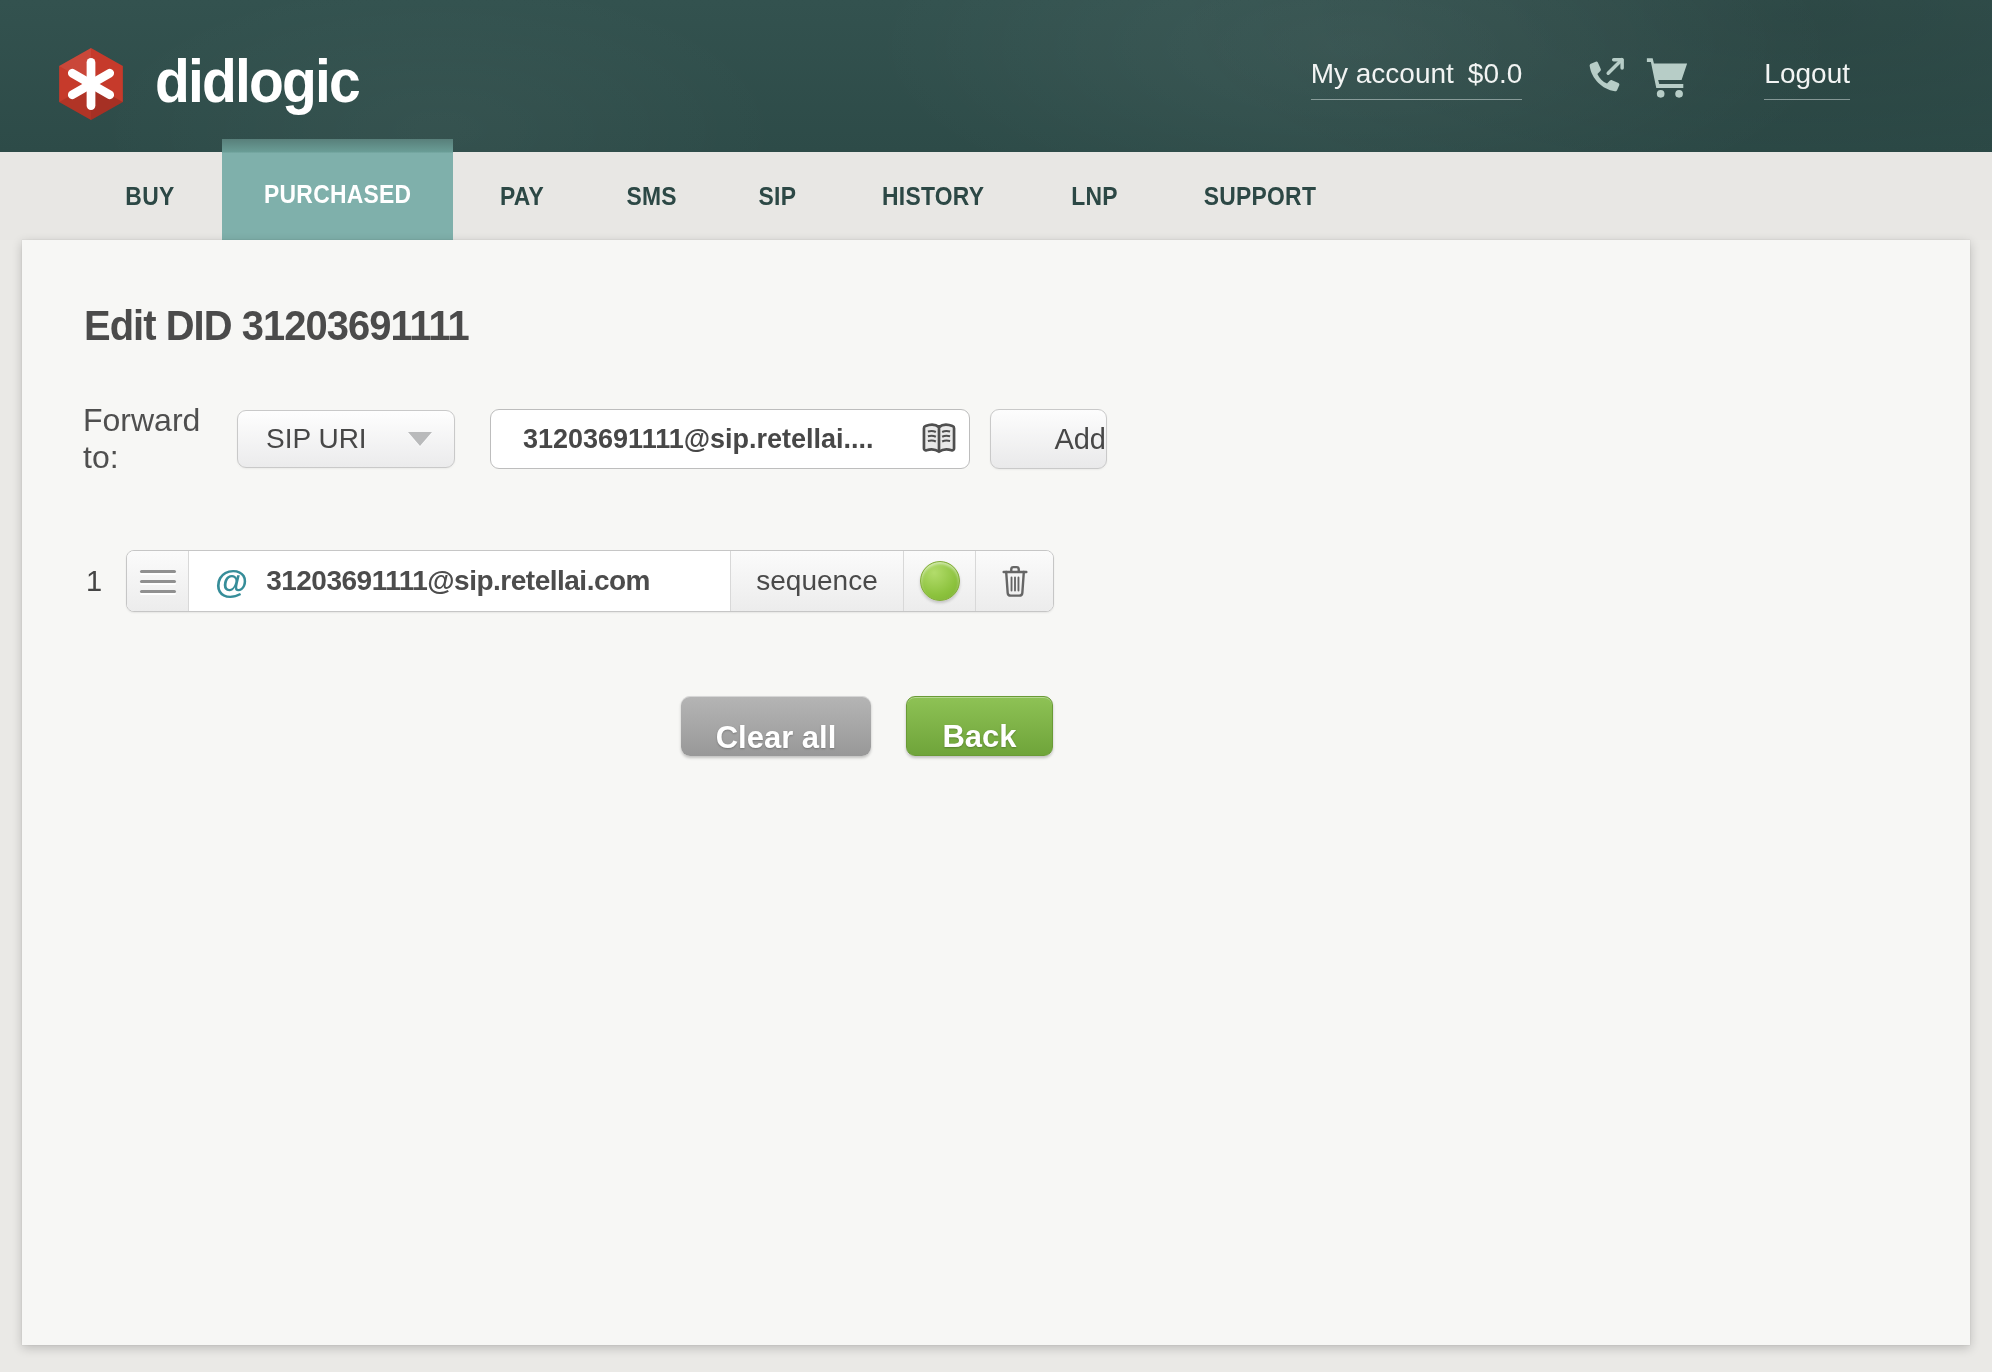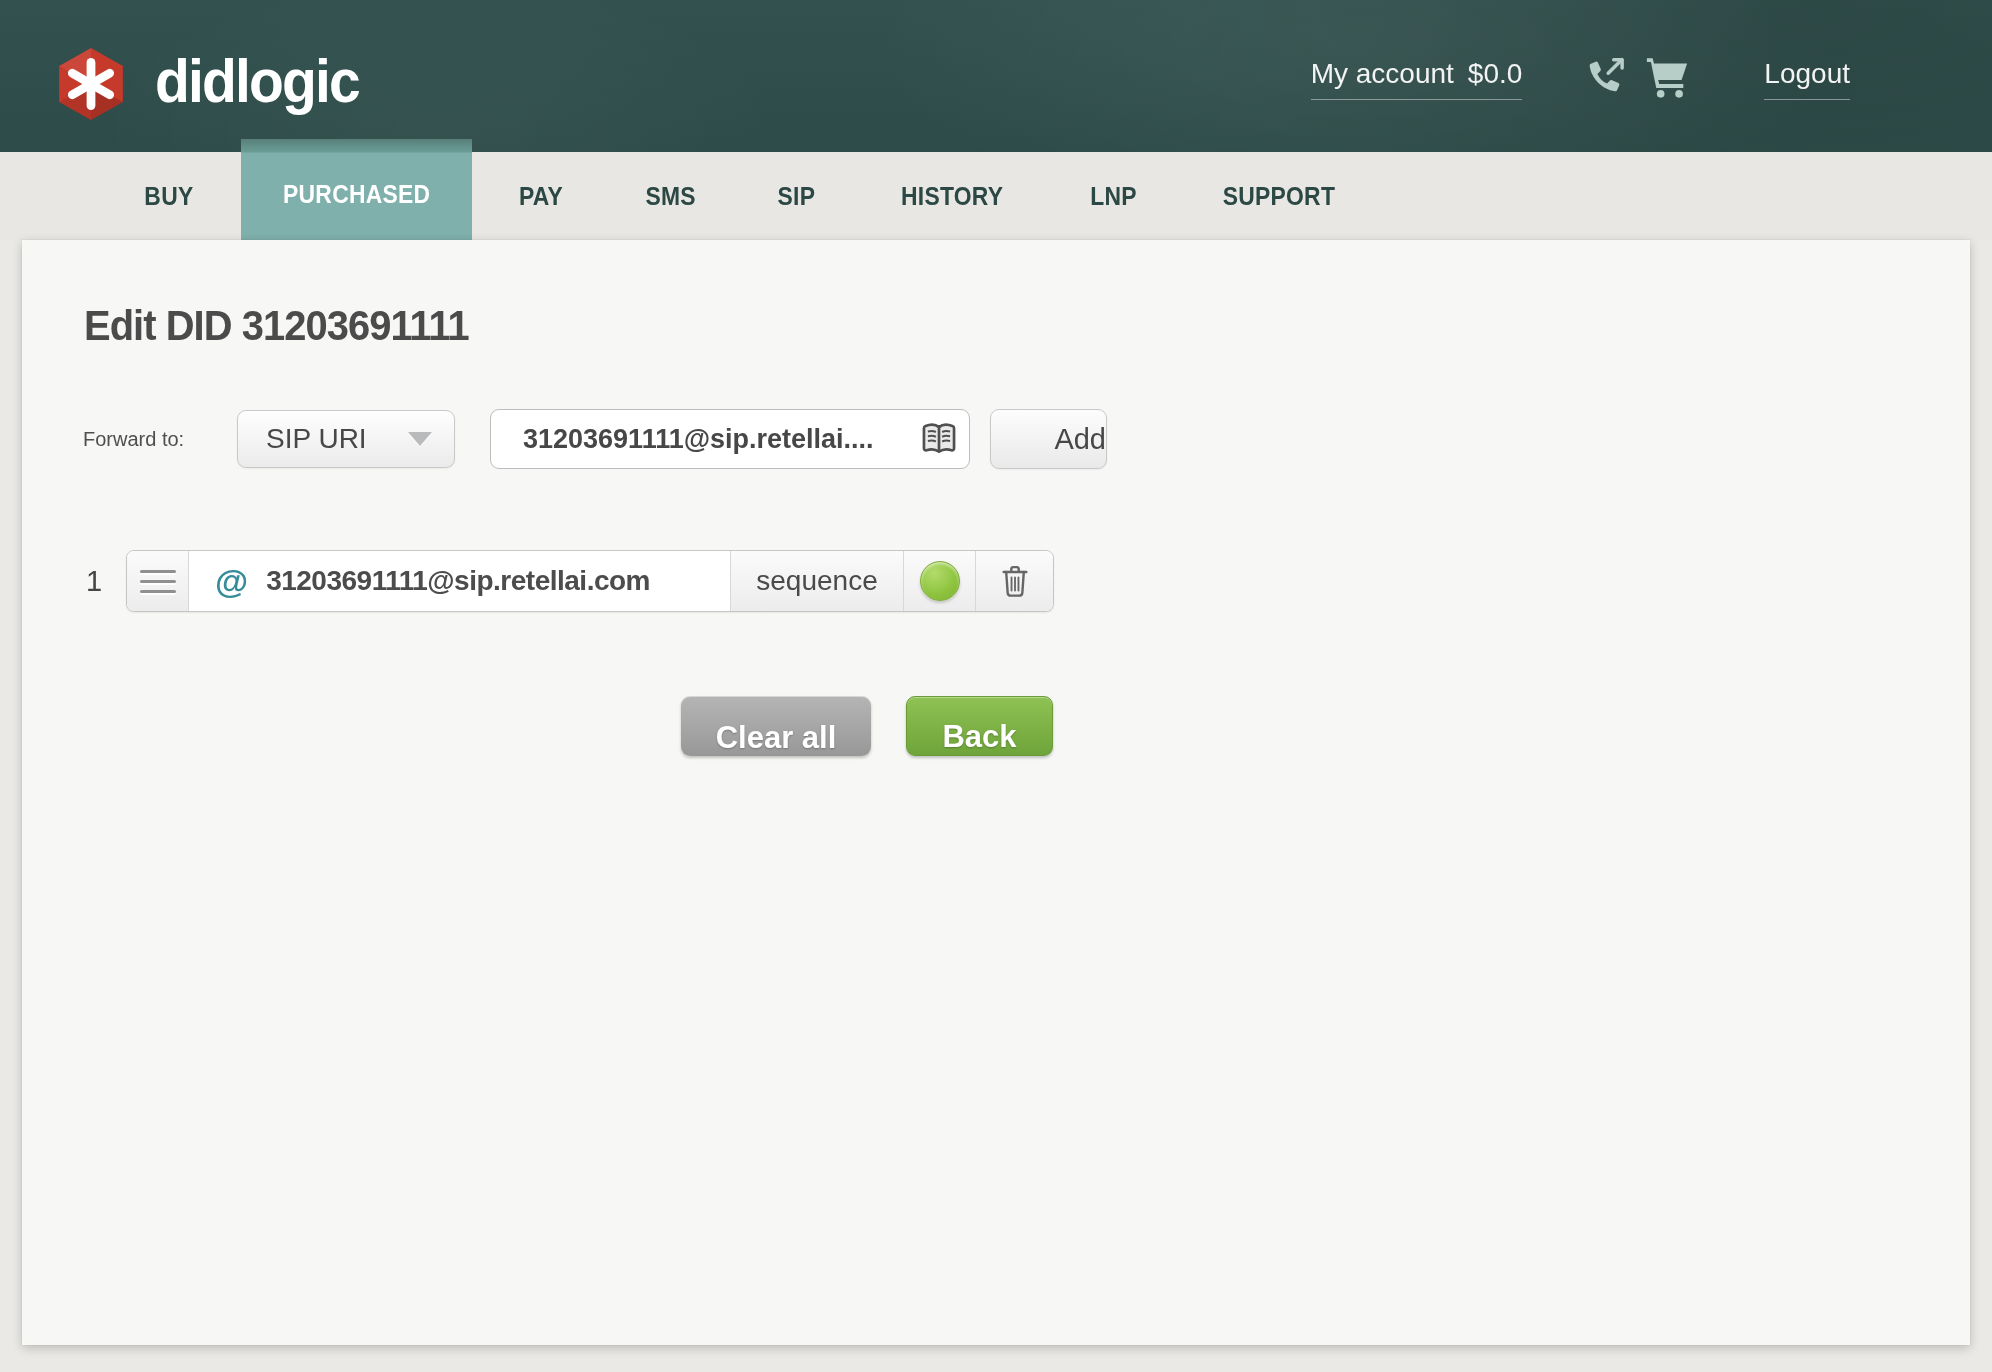--- a/index.html
+++ b/index.html
@@ -38,21 +38,20 @@
   .acct-balance { margin-left:14px; }
   .hdr-icon { margin-left:0; display:flex; align-items:center; cursor:pointer; }
   .icon-gap-phone { margin-left:62px; }
   .icon-gap-cart  { margin-left:16px; }
   .logout-gap { margin-left:74px; }
 
   
   .navbar {
     position:absolute; left:0; top:152px; width:1992px; height:88px;
     background:#e8e7e4;
-    padding-left:19px;
   }
   .nav-items { display:flex; height:88px; align-items:stretch; padding-left:90px; }
   .nav-item {
     padding:0 32px; margin-right:12px; display:flex; align-items:center;
     font-size:26px; font-weight:bold; color:#2c4845; letter-spacing:0.3px;
     cursor:pointer; transform-origin:center; white-space:nowrap;
   }
   .nav-item span { transform:scaleX(0.88); display:inline-block; }
   .nav-item.active {
     height:101px; margin-top:-13px; padding-top:10px;
@@ -67,21 +66,21 @@
     box-shadow:0 3px 10px rgba(0,0,0,0.20), 0 0 1px rgba(0,0,0,0.15);
   }
   .card-title {
     position:absolute; left:62px; top:62px;
     font-size:42px; font-weight:bold; color:#4b4b4b; letter-spacing:-1px;
     transform:scaleX(0.95); transform-origin:left center;
   }
 
   
   .forward-row { position:absolute; left:61px; top:169px; height:60px; display:flex; align-items:center; }
-  .forward-label { font-size:20px; color:#4f4f4f; width:154px; }
+  .forward-label { font-size:32px; color:#4f4f4f; width:154px; }
   .select-btn {
     width:218px; height:58px; margin-left:0;
     background:linear-gradient(#fefefe,#ebebec); border:1px solid #c9c9c9; border-radius:9px;
     display:flex; align-items:center; justify-content:space-between;
     padding:0 22px 0 28px; cursor:pointer;
     box-shadow:0 1px 2px rgba(0,0,0,0.05);
   }
   .select-btn .sel-text { font-size:28px; color:#474747; }
   .caret-down {
     width:0; height:0; border-left:12px solid transparent; border-right:12px solid transparent;

